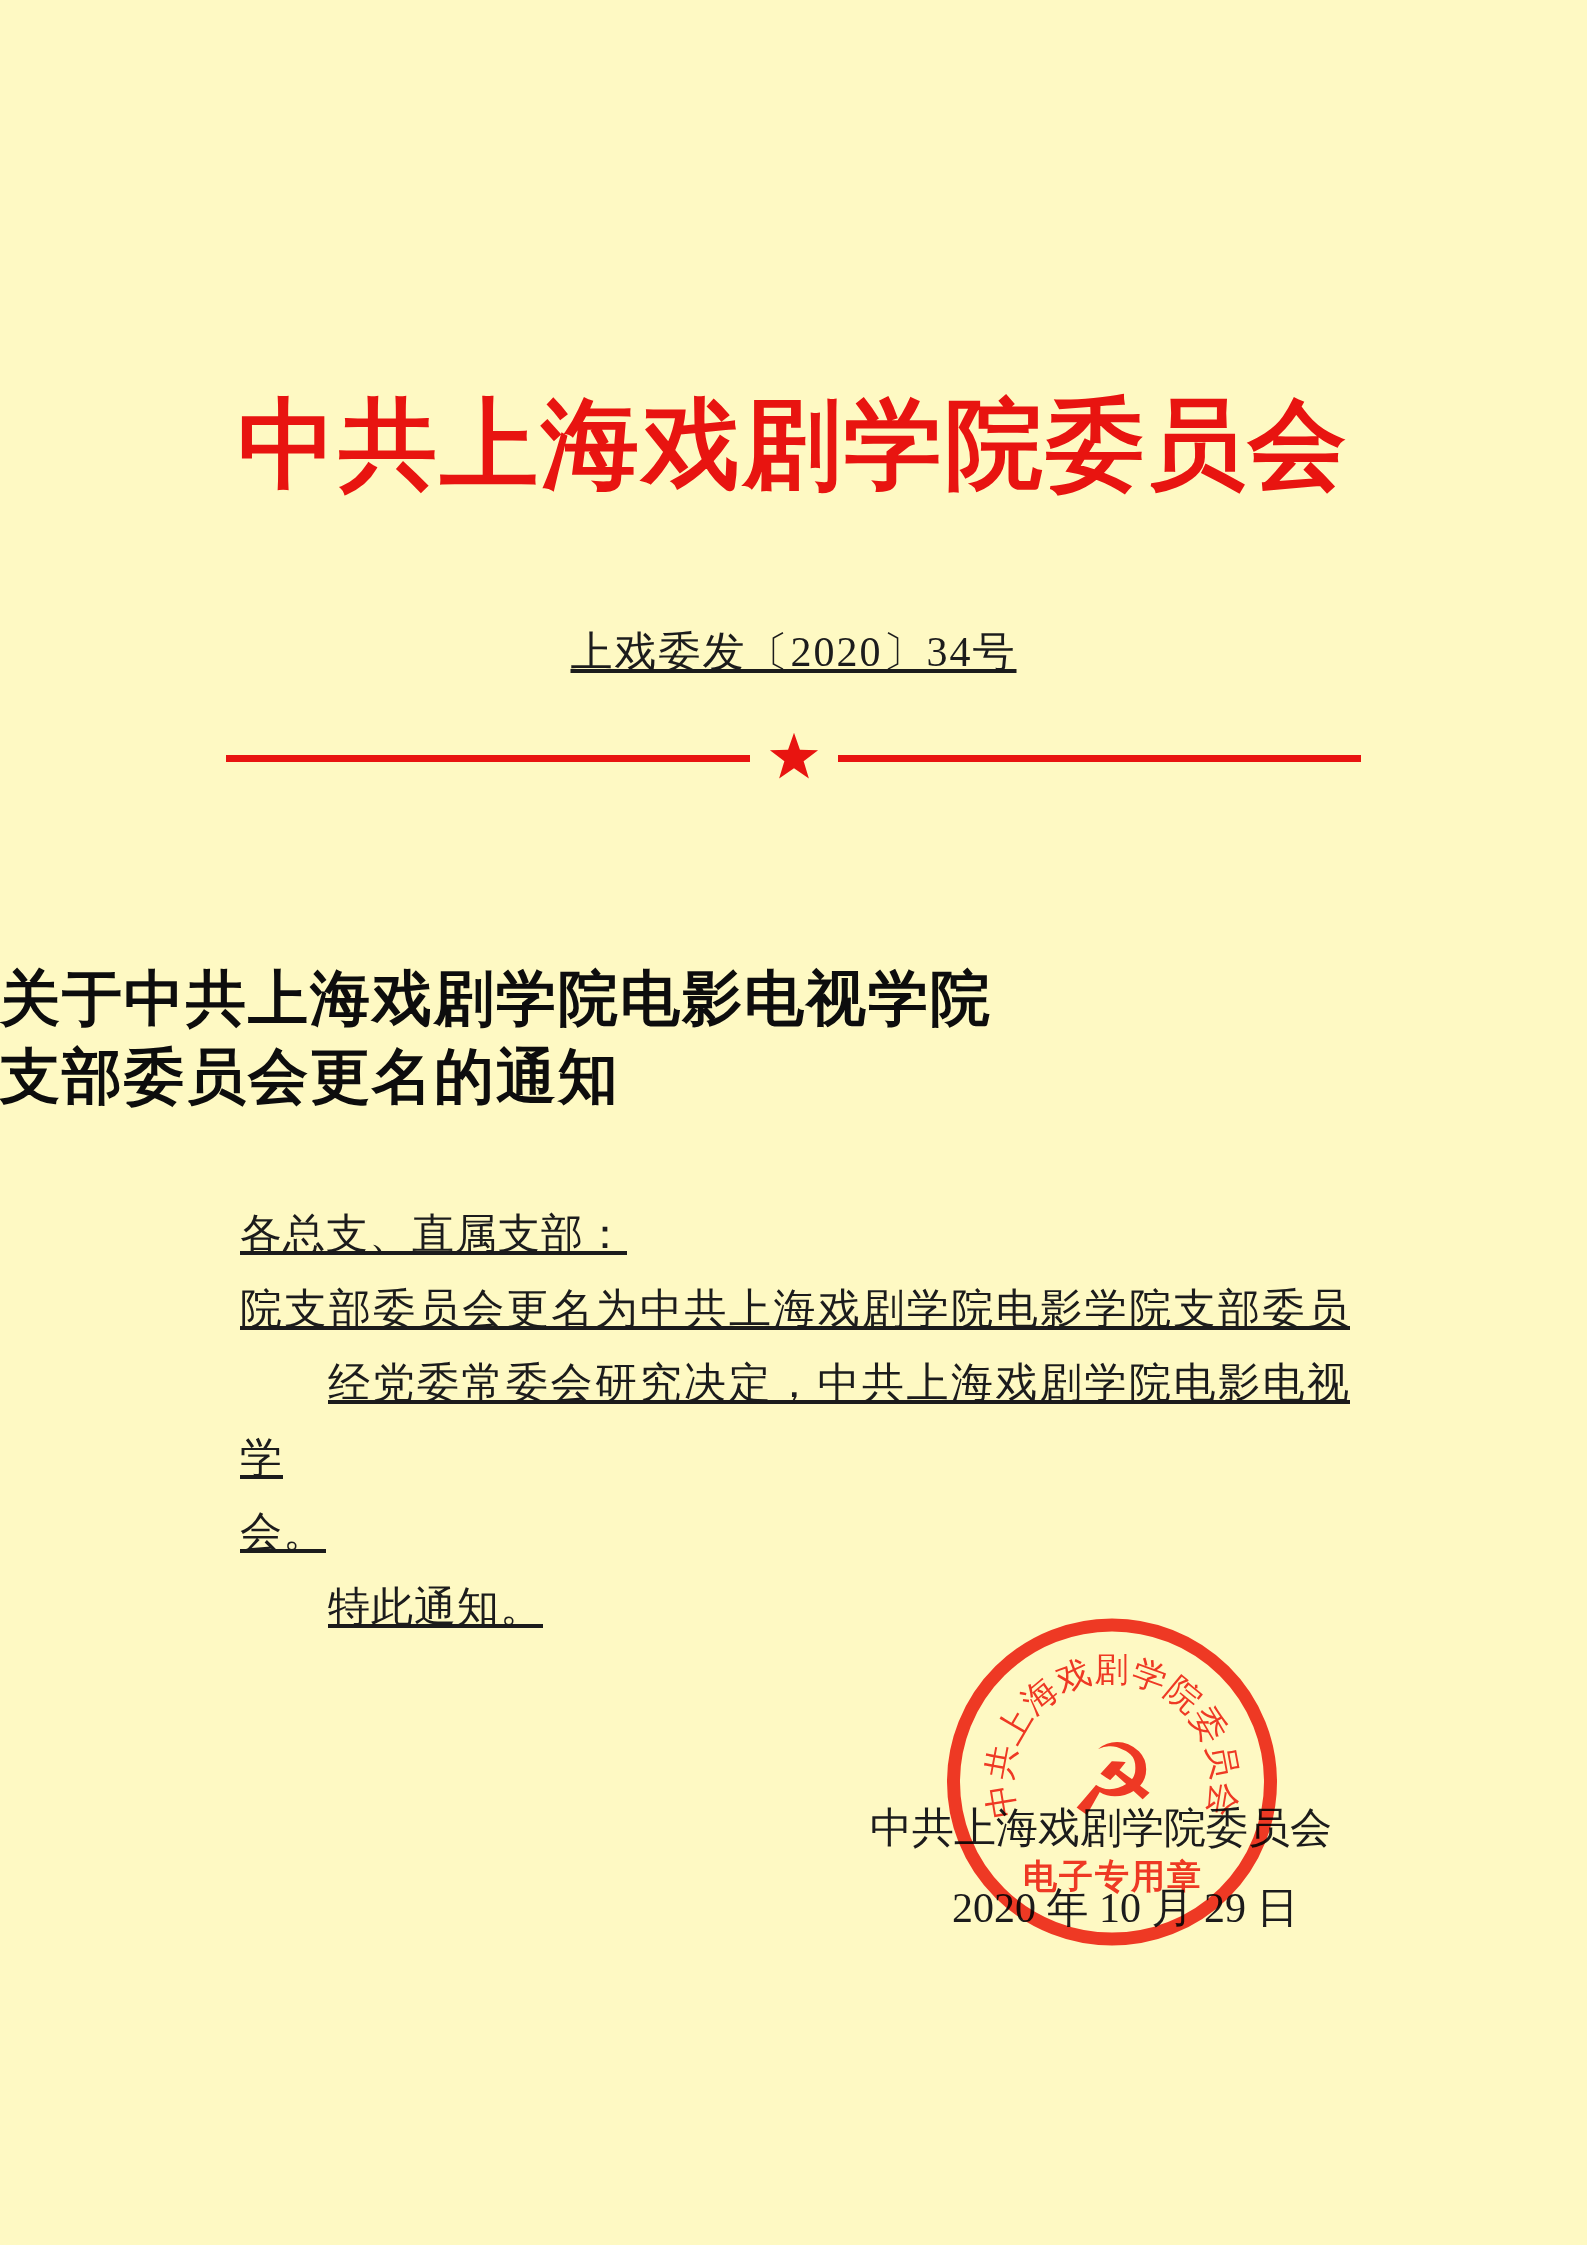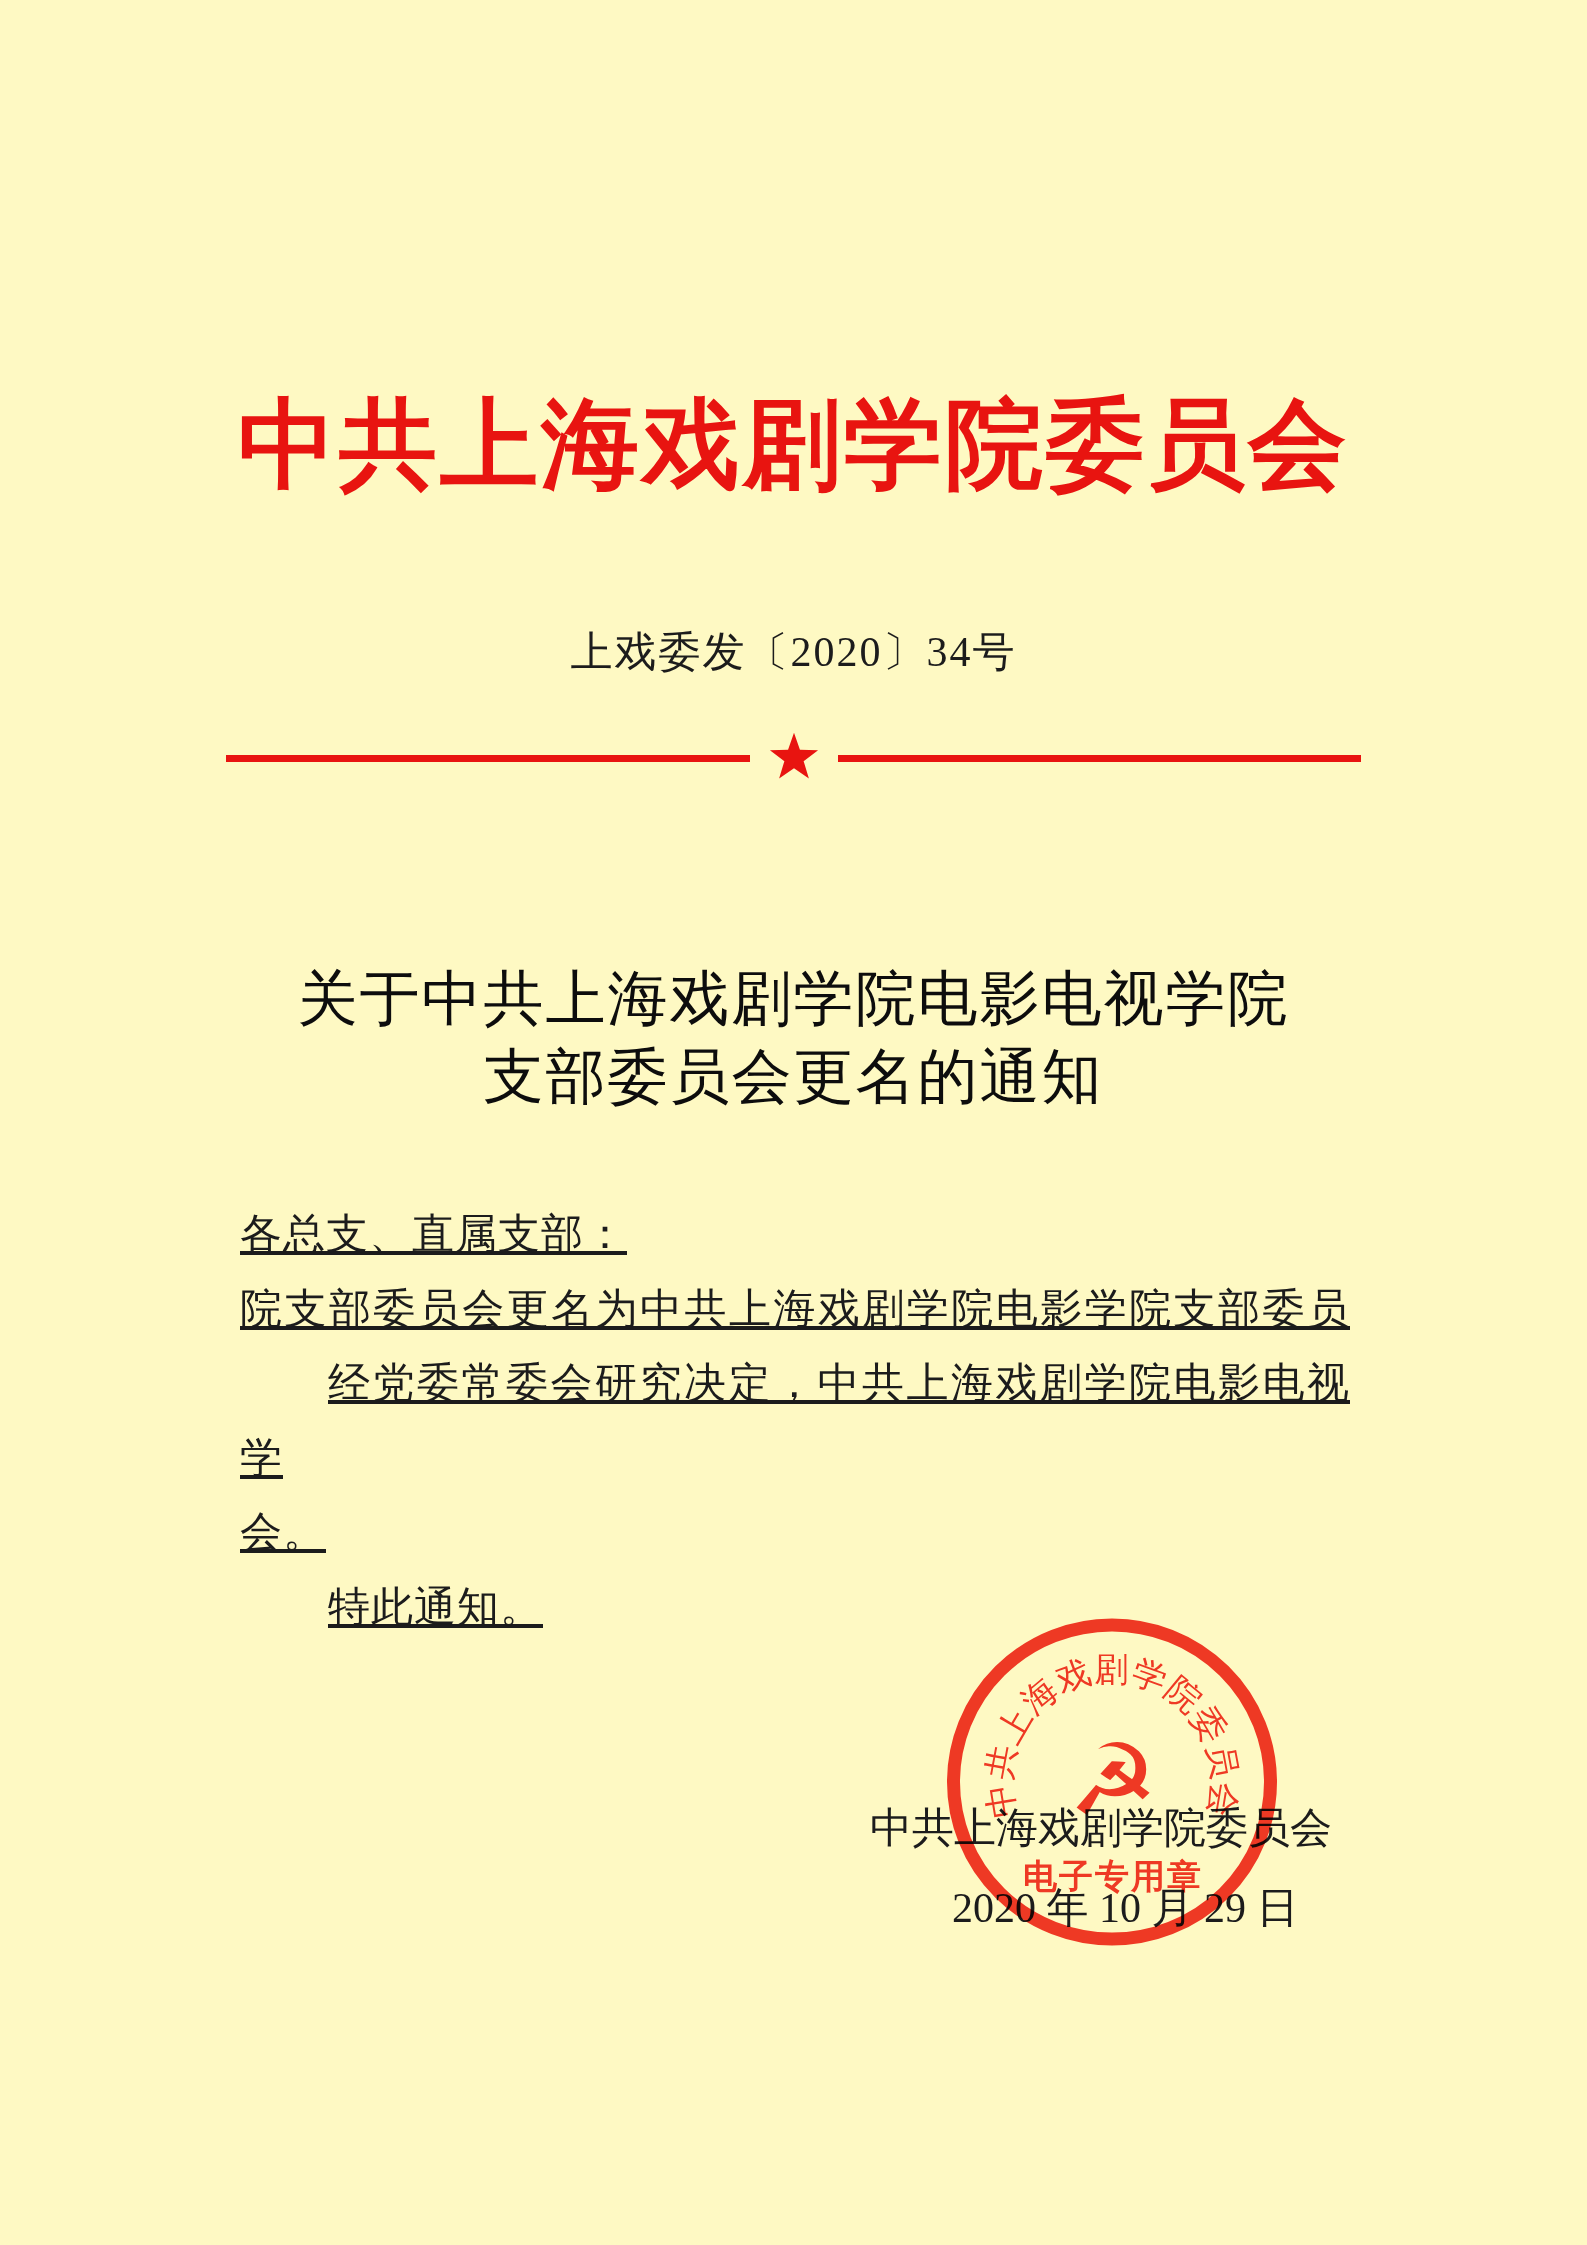--- a/index.html
+++ b/index.html
@@ -29,20 +29,21 @@
     position: absolute;
     left: 0; right: 0;
     top: 622px;
     height: 60px;
     line-height: 60px;
     text-align: center;
     font-size: 42px;
     letter-spacing: 2px;
     color: #1c1c1c;
     white-space: nowrap;
+    text-decoration: underline;
   }
   .divider {
     position: absolute;
     left: 226px;
     top: 726px;
     width: 1135px;
     height: 64px;
     display: flex;
     align-items: center;
   }
@@ -57,23 +58,22 @@
     width: 56px;
     height: 56px;
     display: flex;
     align-items: center;
     justify-content: center;
   }
   .notice-title {
     position: absolute;
     left: 0; right: 0;
     top: 960px;
-    text-align: center;
     font-size: 60px;
-    font-weight: 400;
+    font-weight: 700;
     line-height: 78px;
     letter-spacing: 2px;
     color: #0d0d0d;
     white-space: nowrap;
   }
   .body-block {
     position: absolute;
     left: 240px;
     top: 1197px;
     width: 1110px;

